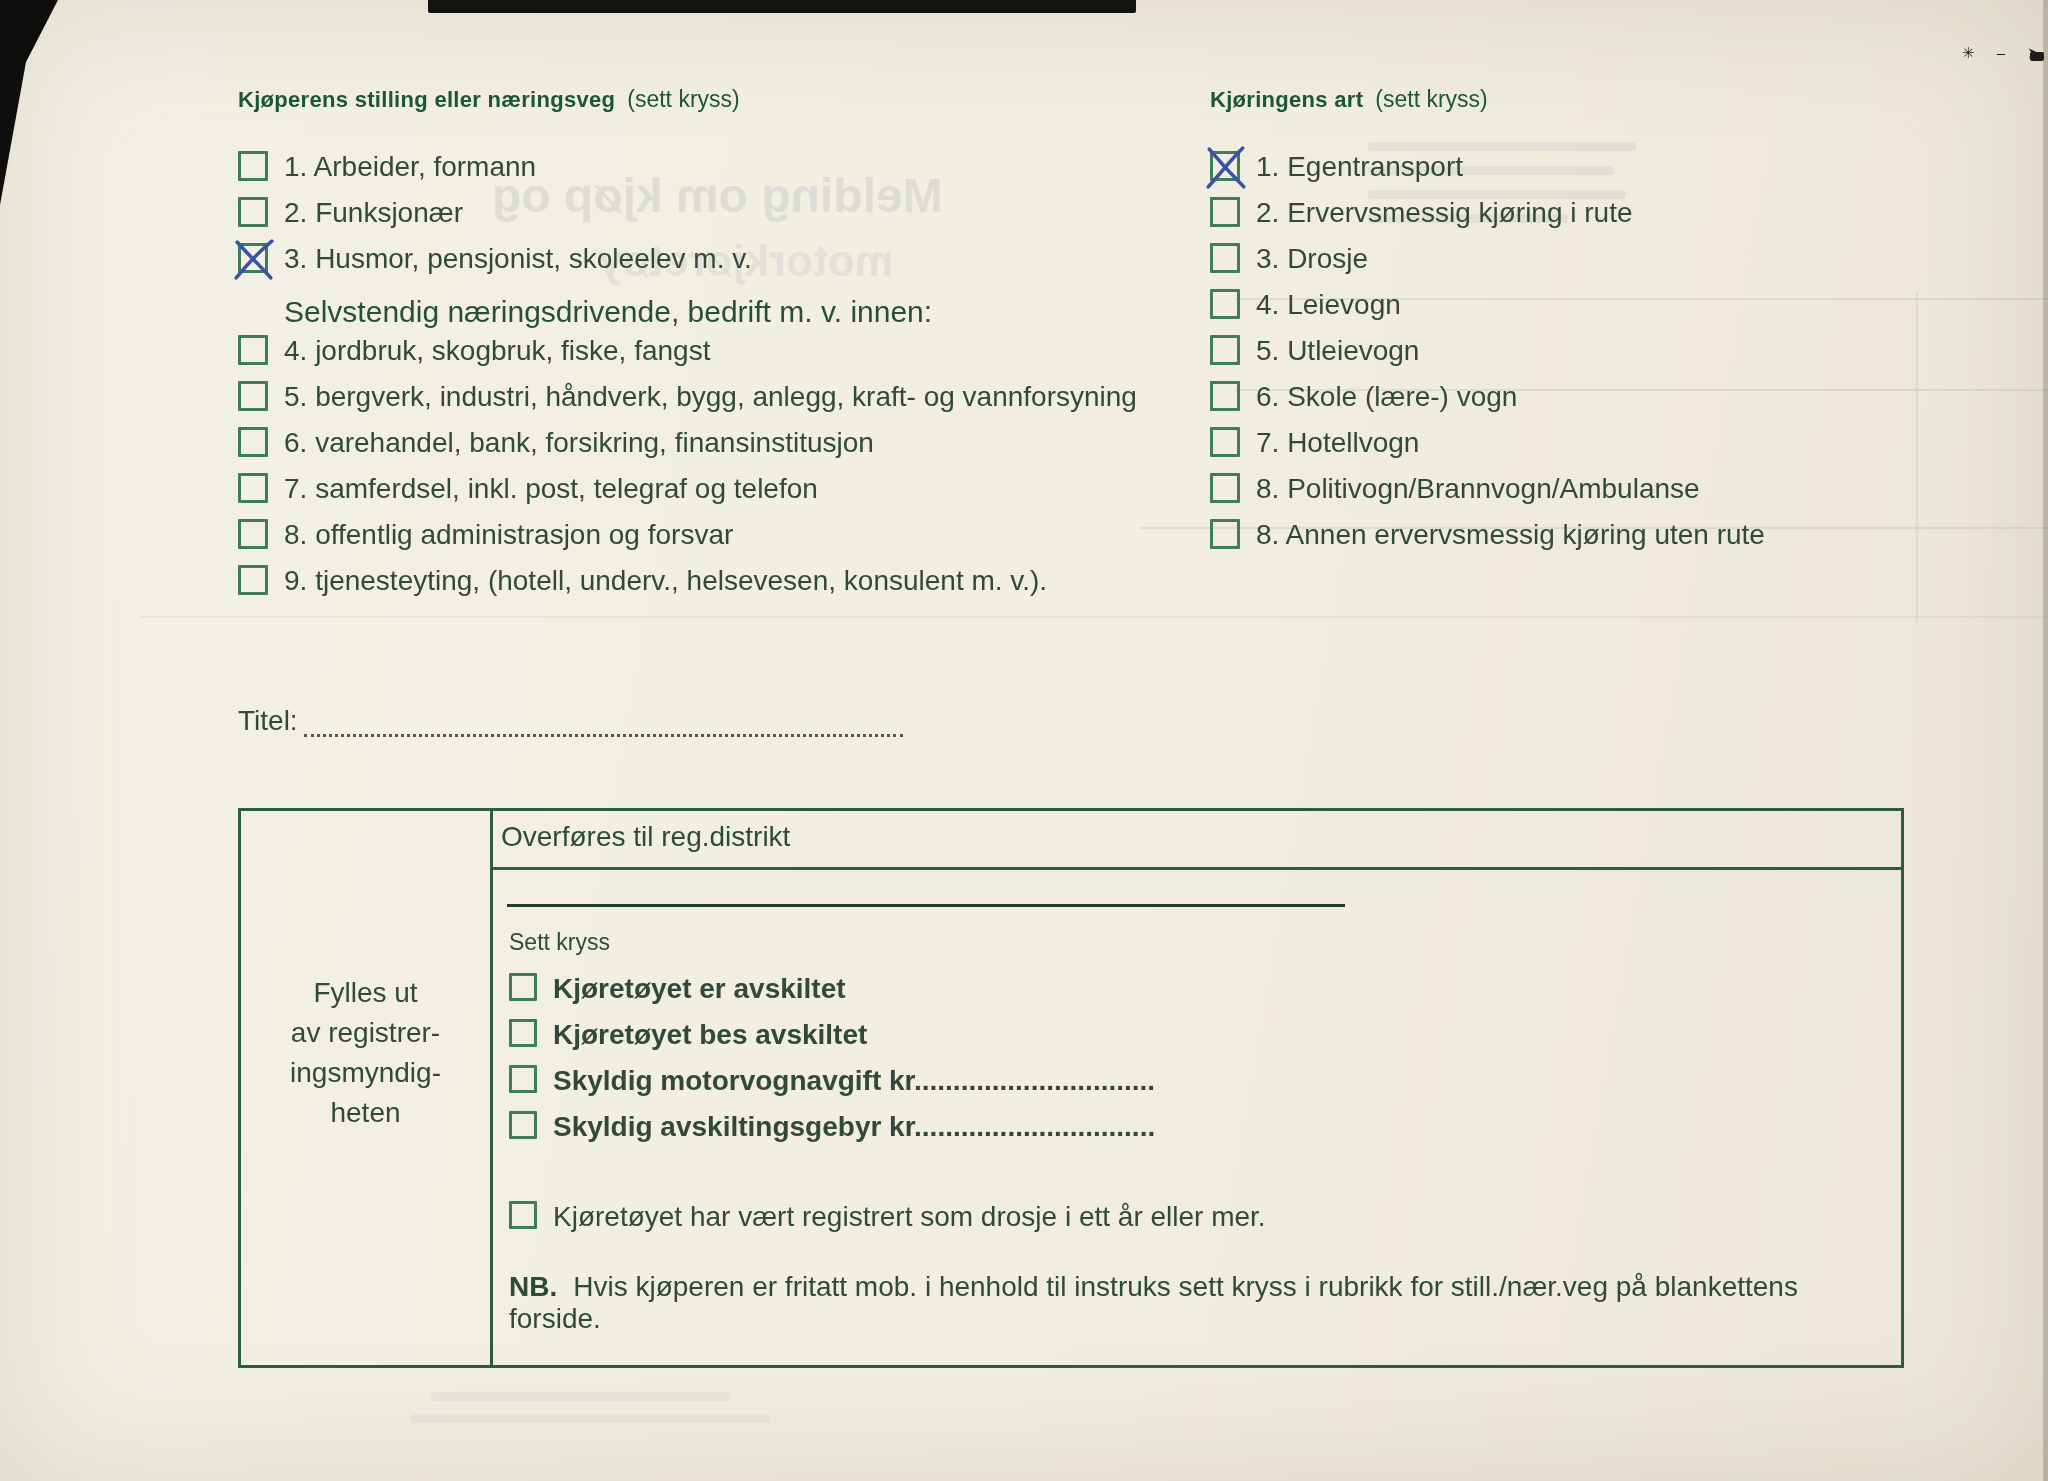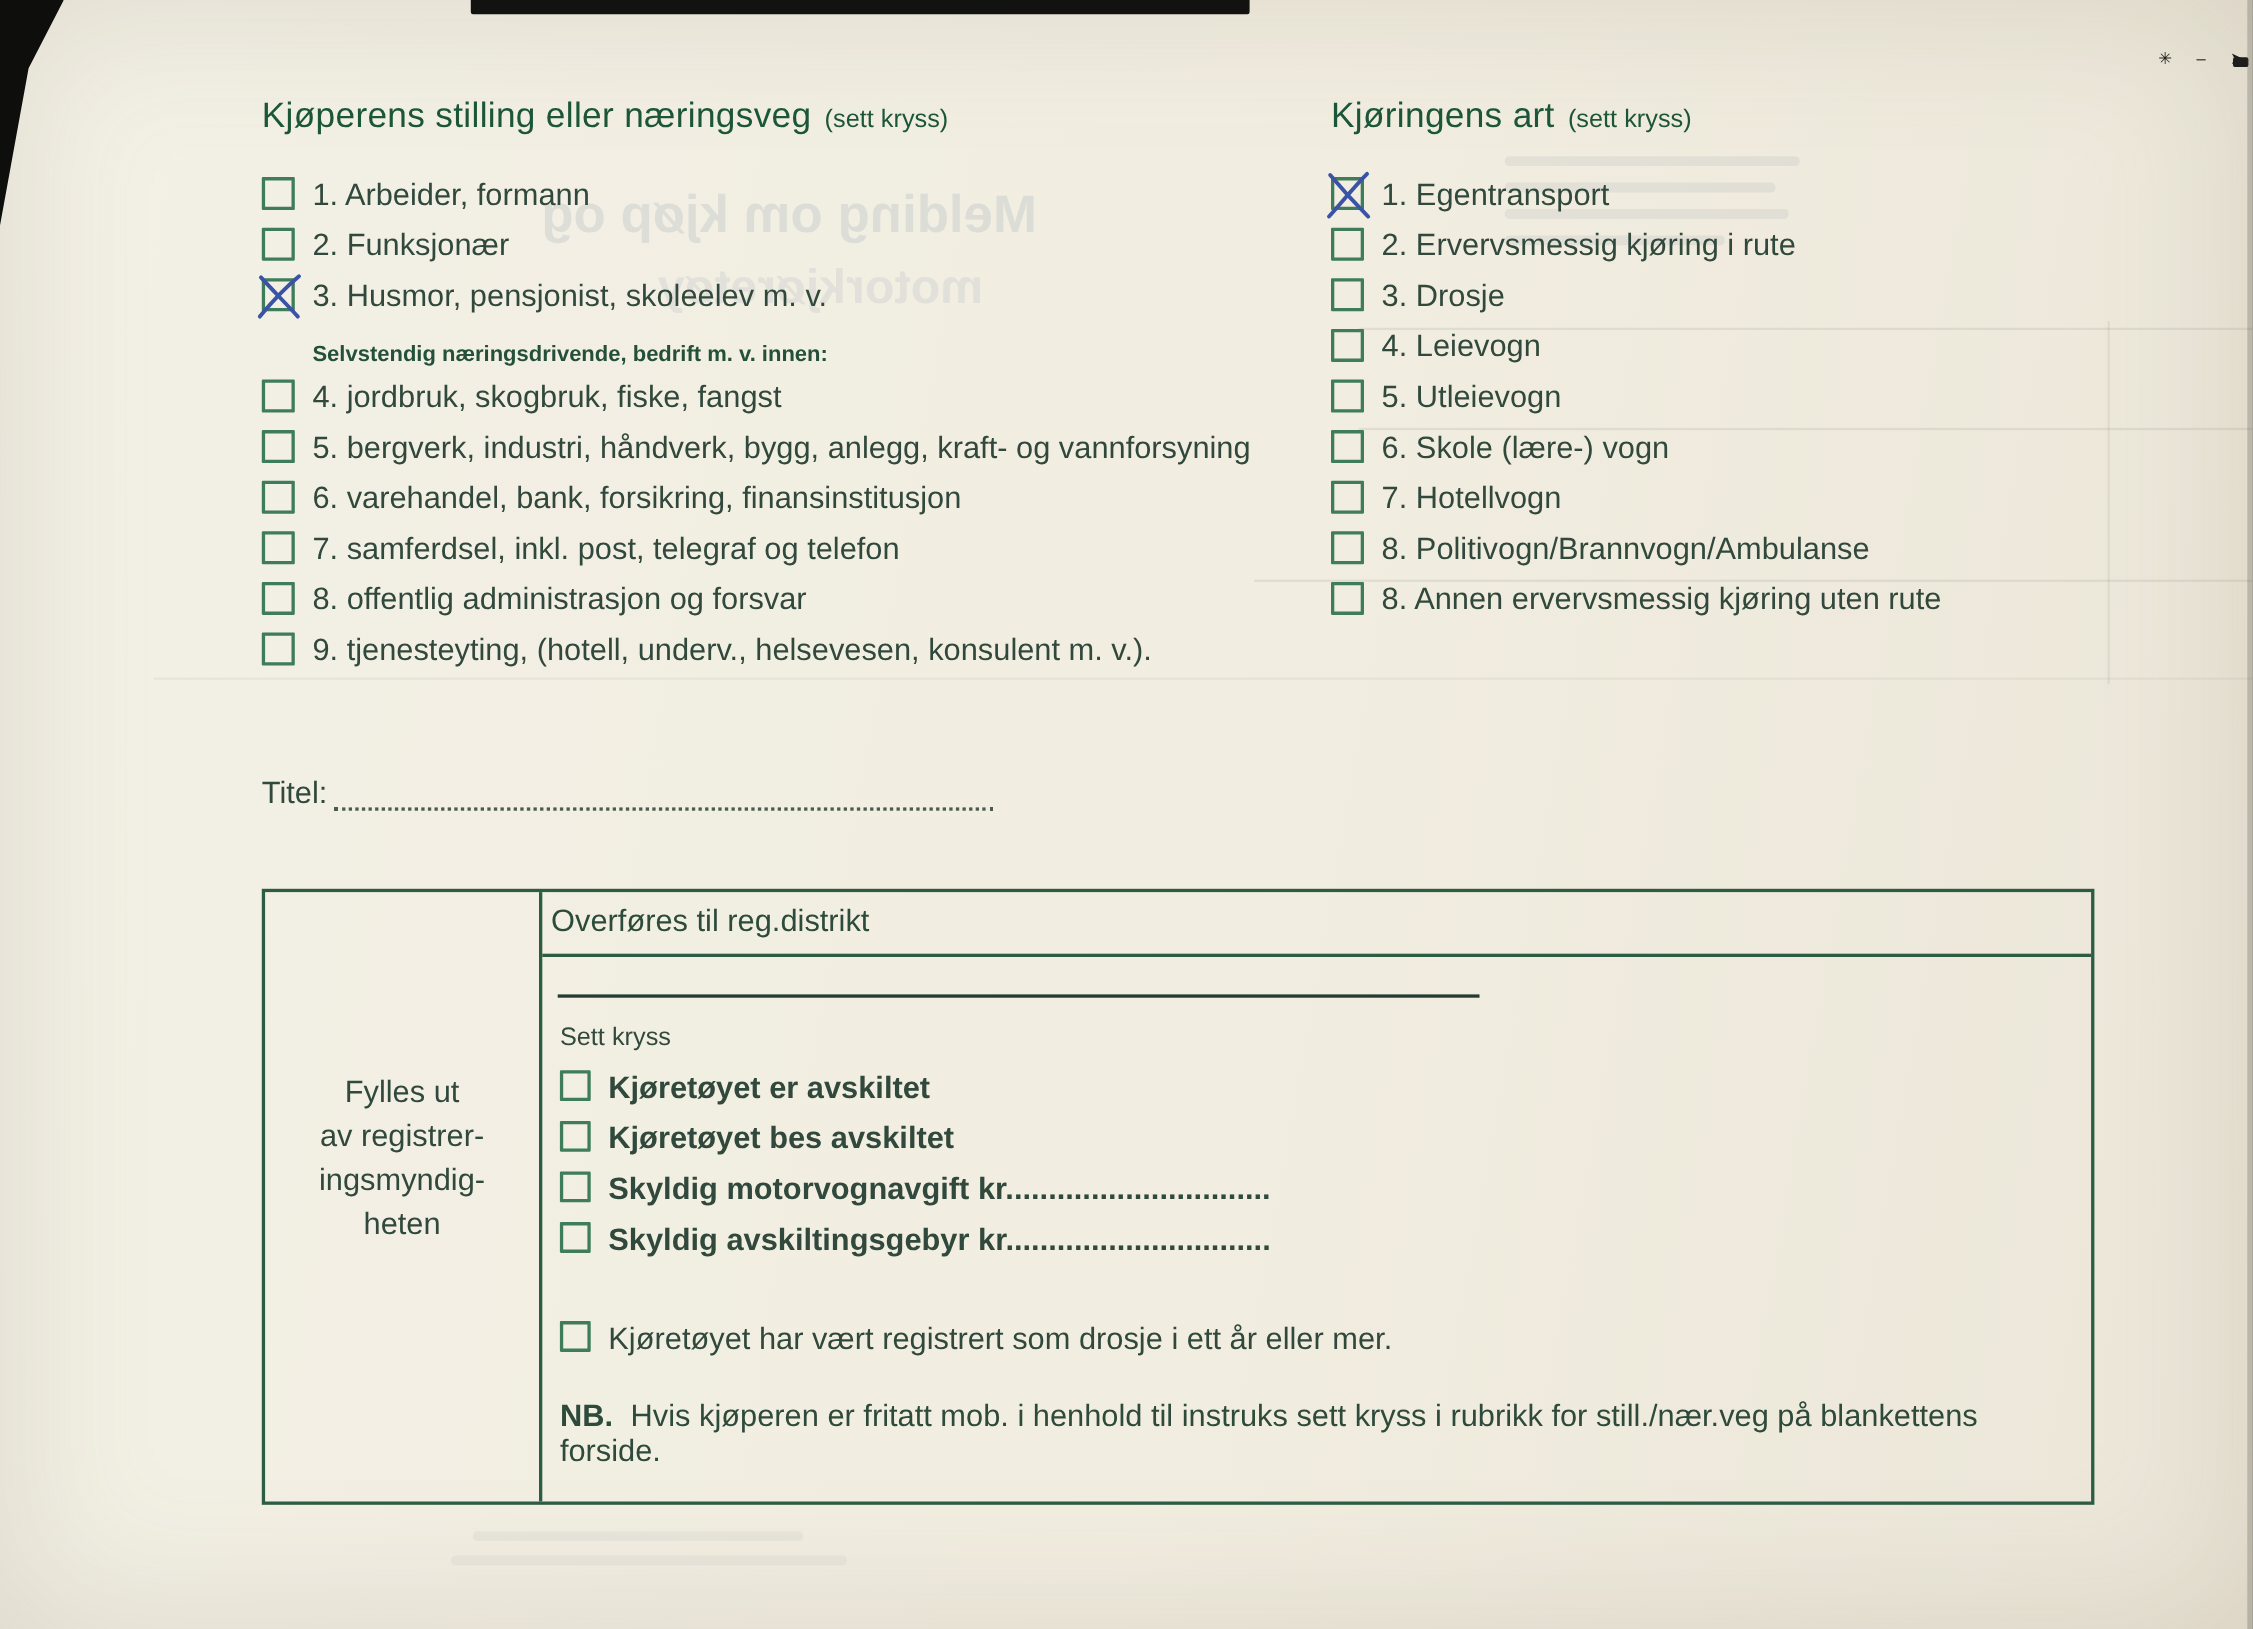--- a/index.html
+++ b/index.html
@@ -8,35 +8,35 @@
     width:2048px;height:1481px;
     background:linear-gradient(100deg,#f3f0e6 0%,#f1ede0 55%,#ebe6d8 100%);
     overflow:hidden;
     font-family:"Liberation Sans", sans-serif;
     box-shadow:inset 0 0 140px rgba(120,110,85,0.18);
   }
   .content{position:relative;z-index:2;}
   
   .section{position:absolute;}
   .sec-head{display:flex;align-items:baseline;white-space:nowrap;}
-  .sec-title{font-size:32px;font-weight:normal;color:#1c5639;letter-spacing:.3px;}
+  .sec-title{font-size:22px;font-weight:bold;color:#1c5639;letter-spacing:.3px;}
   .sec-hint{font-size:23px;color:#1c5639;margin-left:12px;font-weight:normal;}
   
   .list{margin-top:38px;}
   .row{display:flex;align-items:flex-start;height:46px;white-space:nowrap;}
   .cbx{
     position:relative;flex:none;
     width:30px;height:30px;box-sizing:border-box;
     border:3px solid #3f7c59;border-radius:1px;
     margin-right:16px;background:transparent;
   }
   .cbx .xmark{position:absolute;left:-9px;top:-8px;width:44px;height:44px;overflow:visible;}
   .lbl{font-size:28px;color:#31493c;}
   .subhead{height:46px;display:flex;align-items:center;padding-left:46px;
-    font-size:20px;font-weight:bold;color:#24503a;white-space:nowrap;}
+    font-size:30px;font-weight:normal;color:#24503a;white-space:nowrap;}
   
   .titel-row{position:absolute;left:238px;top:705px;width:665px;display:flex;align-items:flex-end;}
   .titel-label{font-size:28px;color:#31493c;}
   .titel-leader{flex:1;border-bottom:3px dotted #4a5b4f;height:22px;margin-left:6px;}
   
   .regbox{
     position:absolute;left:238px;top:808px;width:1666px;height:560px;
     border:3px solid #2c5c43;box-sizing:border-box;display:flex;
   }
   .regbox-left{

